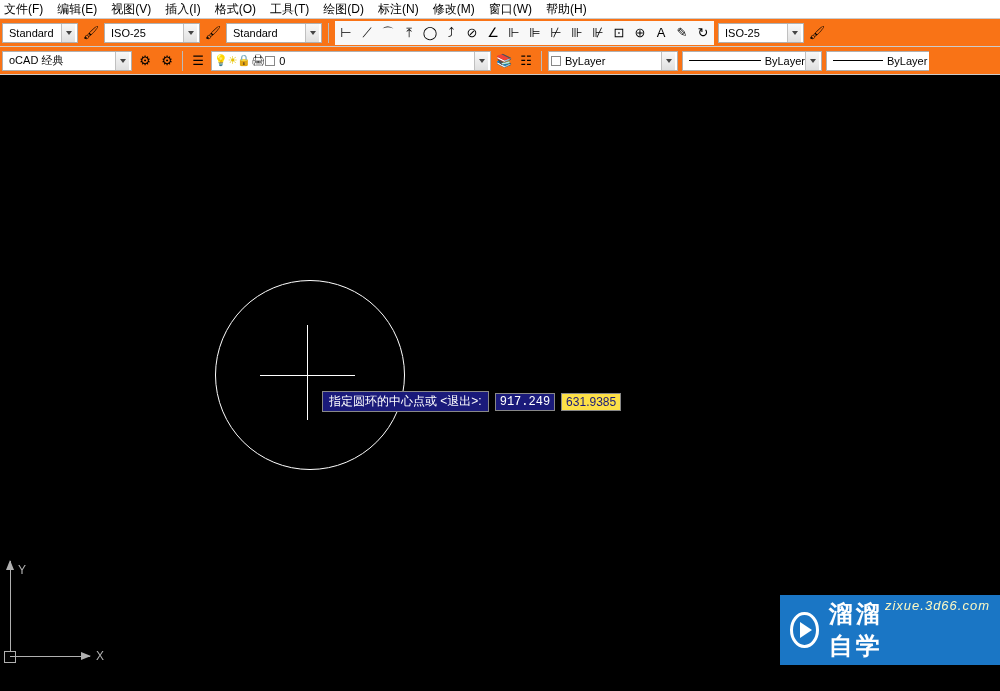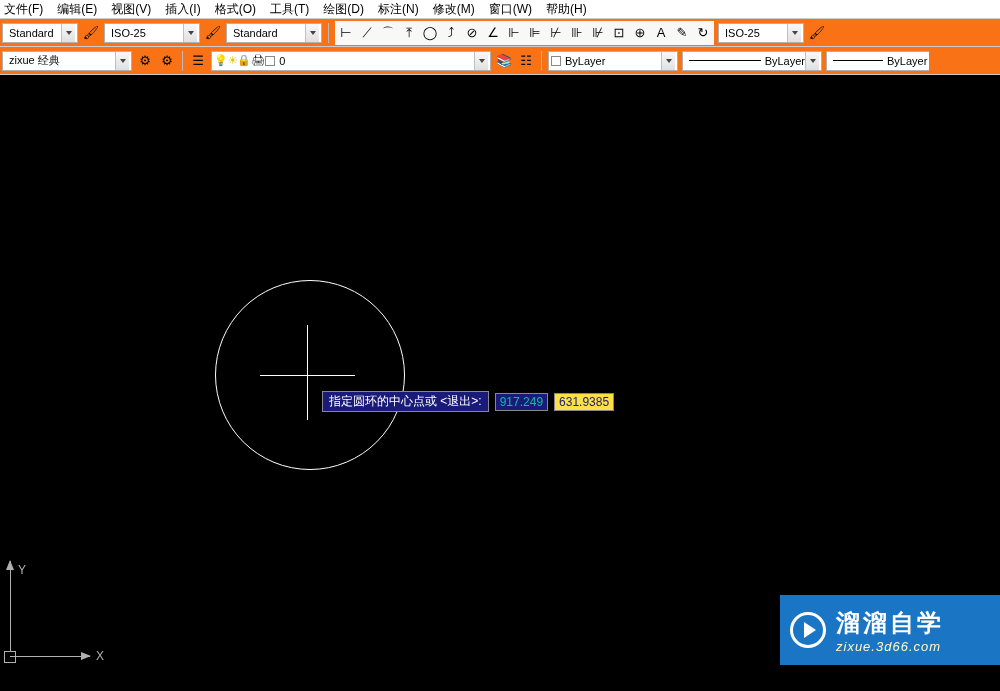--- a/index.html
+++ b/index.html
@@ -143,21 +143,22 @@
     .coord-input {
       background: #fde047;
       border: 1px solid #888;
       color: #1a1a7a;
       font-size: 12px;
       padding: 1px 4px;
       min-width: 46px;
     }
     .coord-input.selected {
       background: #1a1a7a;
-      color: #14b8a6;
+      color: #ffffff;
+      font-family: Liberation Mono, monospace;
     }
     .ucs-icon {
       position: absolute;
       left: 2px;
       bottom: 4px;
       width: 100px;
       height: 110px;
       color: #b0b0b0;
     }
     .ucs-y-arrow {
@@ -225,21 +226,21 @@
       align-items: center;
       justify-content: center;
     }
     .watermark-play::after {
       content: "";
       border-top: 8px solid transparent;
       border-bottom: 8px solid transparent;
       border-left: 12px solid #fff;
       margin-left: 3px;
     }
-    .watermark-text { display: flex; flex-direction: column; }
+    .watermark-text { display: flex; flex-direction: row; }
     .watermark-title { color: #fff; font-size: 24px; font-weight: bold; letter-spacing: 3px; }
     .watermark-url { color: #fef9c3; font-size: 13px; letter-spacing: 1px; font-style: italic; }
     .line-sample {
       flex: 1;
       height: 1px;
       background: #000;
       margin: 0 4px;
       min-width: 50px;
     }
     .layer-sq {
@@ -304,21 +305,21 @@
   </div>
   <div class="dropdown" style="min-width:86px">
     <span class="dropdown-text">ISO-25</span>
     <span class="dropdown-arrow"></span>
   </div>
   <span class="tb-icon">🖌</span>
 </div>
 
 <div class="toolbar-row">
   <div class="dropdown" style="min-width:130px">
-    <span class="dropdown-text">zixue 经典</span>
+    <span class="dropdown-text">oCAD 经典</span>
     <span class="dropdown-arrow"></span>
   </div>
   <span class="tb-icon">⚙</span>
   <span class="tb-icon">⚙</span>
   <div class="divider"></div>
   <span class="tb-icon">☰</span>
   <div class="dropdown" style="min-width:280px">
     <span class="bulb">💡</span>
     <span class="sun">☀</span>
     <span class="lock">🔒</span>

